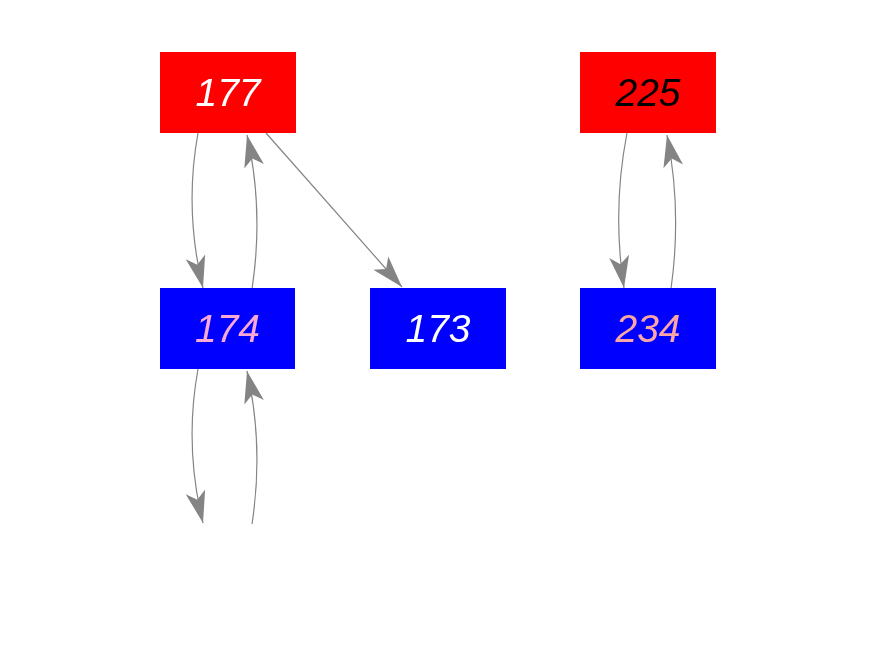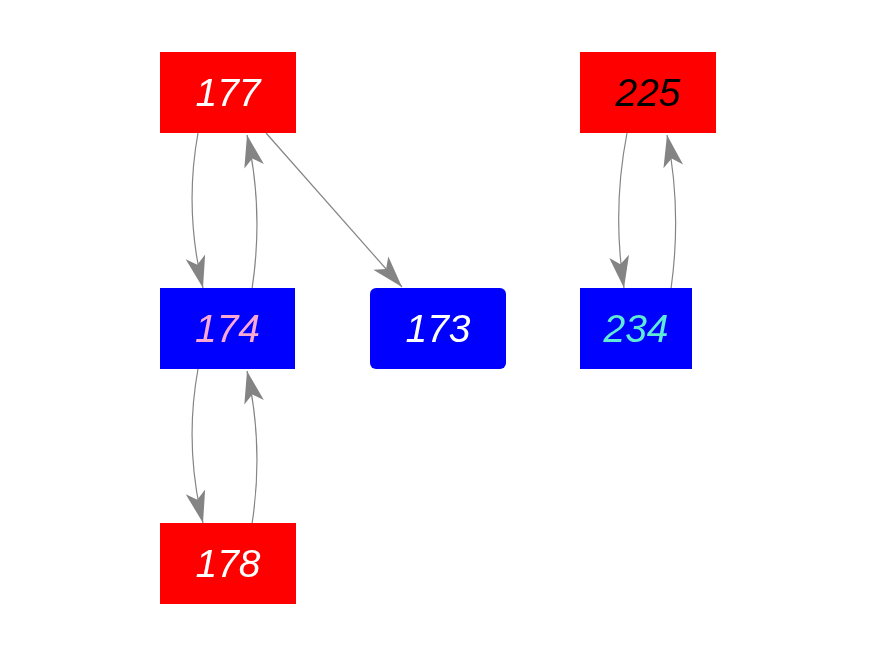--- a/index.html
+++ b/index.html
@@ -80,23 +80,20 @@
   <div id="nodes">
       <div class="node" style="left: 160px; top: 52px; width: 136px; height: 81px; background: rgb(255, 0, 0); color: rgb(255, 255, 255);">
         <span>177</span>
       </div>
       <div class="node" style="left: 580px; top: 52px; width: 136px; height: 81px; background: rgb(255, 0, 0); color: #000000;">
         <span>225</span>
       </div>
       <div class="node" style="left: 160px; top: 288px; width: 135px; height: 81px; background: rgb(0, 0, 255); color: #f9a8d4;">
         <span>174</span>
       </div>
-      <div class="node" style="left: 370px; top: 288px; width: 136px; height: 81px; background: rgb(0, 0, 255); color: rgb(255, 255, 255); border-radius: 6px;">
+      <div class="node" style="left: 370px; top: 288px; width: 136px; height: 81px; background: rgb(0, 0, 255); color: rgb(255, 255, 255);">
         <span>173</span>
       </div>
-      <div class="node" style="left: 580px; top: 288px; width: 112px; height: 81px; background: rgb(0, 0, 255); color: #5eead4;">
+      <div class="node" style="left: 580px; top: 288px; width: 136px; height: 81px; background: rgb(0, 0, 255); color: #fca5a5;">
         <span>234</span>
-      </div>
-      <div class="node" style="left: 160px; top: 523px; width: 136px; height: 81px; background: rgb(255, 0, 0); color: rgb(255, 255, 255);">
-        <span>178</span>
       </div>
     </div>
 </div>
 
 </body></html>

